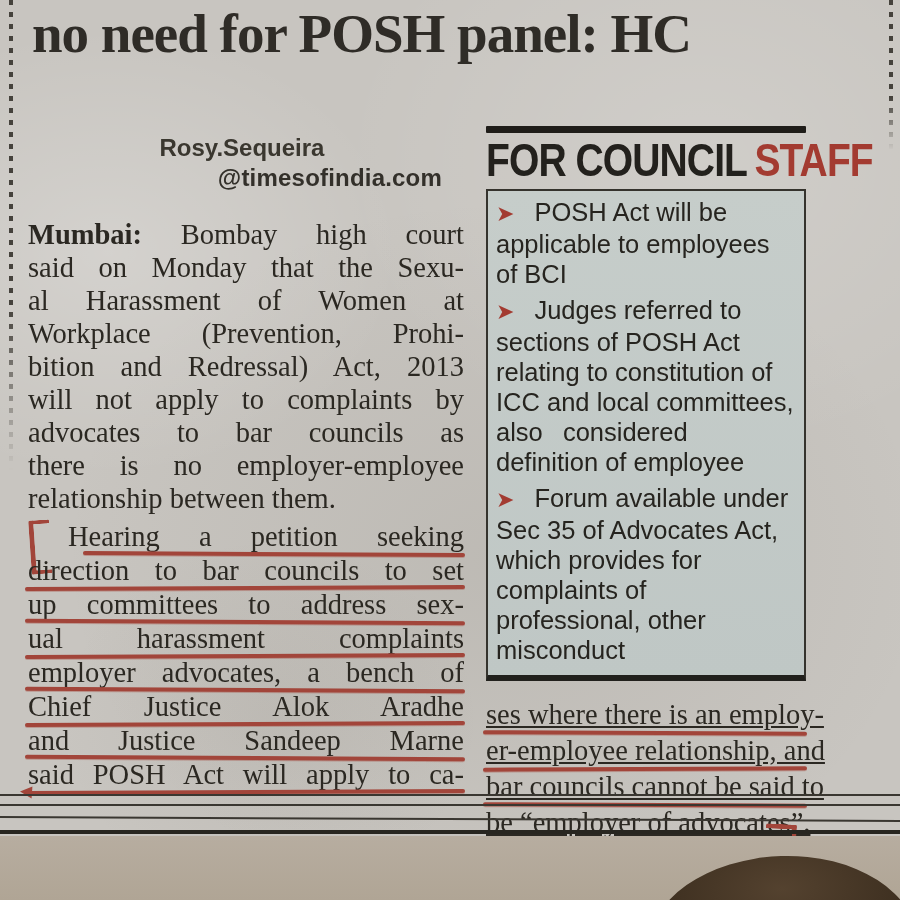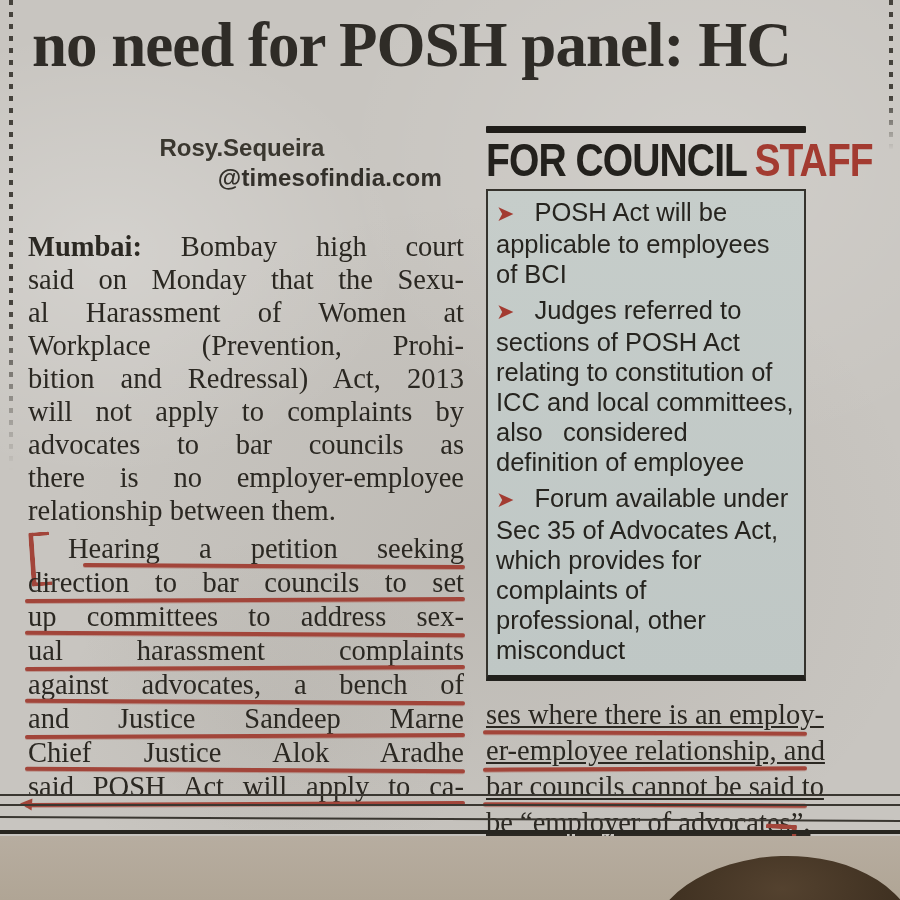--- a/index.html
+++ b/index.html
@@ -20,31 +20,31 @@
     -webkit-mask-image:linear-gradient(180deg,#000 65%,transparent);
     mask-image:linear-gradient(180deg,#000 65%,transparent);}
   .dot-left{left:9px;top:0;height:470px;}
   .dot-right{left:889px;top:0;height:150px;}
 
   
   .headline{position:absolute;left:32px;top:0;width:860px;}
   .hl-clip{overflow:hidden;height:48px;}
   .hl1{font-size:63px;font-weight:bold;letter-spacing:-1px;color:#34312b;
        margin-top:-26px;white-space:nowrap;transform:scaleY(1.04);transform-origin:top left;}
-  .hl2{font-size:63px;font-weight:bold;letter-spacing:-1px;color:#2f2c27;
-       margin-top:9px;white-space:nowrap;}
+  .hl2{font-size:55px;font-weight:bold;letter-spacing:-1px;color:#2f2c27;
+       margin-top:2px;white-space:nowrap;}
 
   
   .byline{position:absolute;left:42px;top:133px;width:400px;text-align:center;
           font-family:"Liberation Sans", sans-serif;line-height:1.25;}
   .by-author{font-size:24px;font-weight:bold;color:#3a372f;}
   .by-handle{font-size:24px;font-weight:bold;color:#33302a;letter-spacing:0.2px;text-align:right;}
 
   
-  .left-col{position:absolute;left:28px;top:230px;width:436px;font-size:28.5px;
+  .left-col{position:absolute;left:28px;top:218px;width:436px;font-size:28.5px;
             color:#2b2822;}
   .jline{text-align:justify;text-align-last:justify;line-height:33px;height:33px;
          white-space:nowrap;}
   .jline.left-last{text-align-last:left;}
   .p2{margin-top:5px;}
   .rl{position:relative;line-height:34px;height:34px;}
   .rl::after{content:"";position:absolute;left:-3px;right:-1px;bottom:-1px;height:3.5px;
        background:#a2453a;border-radius:3px;transform:rotate(-0.25deg);
        box-shadow:0 1px 0 rgba(162,69,58,0.35);}
   .rl:nth-of-type(odd)::after{transform:rotate(0.3deg);}
@@ -127,23 +127,23 @@
     <div class="jline left-last">relationship between them.</div>
 
     <div class="p2">
       <div class="jline rl rl-indent">
         <span class="bracket-open"></span>
         <span>Hearing a petition seeking</span>
       </div>
       <div class="jline rl">direction to bar councils to set</div>
       <div class="jline rl">up committees to address sex-</div>
       <div class="jline rl">ual harassment complaints</div>
-      <div class="jline rl">against advocates, a bench of</div>
+      <div class="jline rl">employer advocates, a bench of</div>
+      <div class="jline rl">Chief Justice Alok Aradhe</div>
       <div class="jline rl">and Justice Sandeep Marne</div>
-      <div class="jline rl">Chief Justice Alok Aradhe</div>
       <div class="jline rl">
         <span class="uarrow-left"></span>
         <span>said POSH Act will apply to ca-</span>
       </div>
     </div>
   </div>
 
   <div class="right-col">
     <div class="kicker-rule"></div>
     <div class="kicker">

